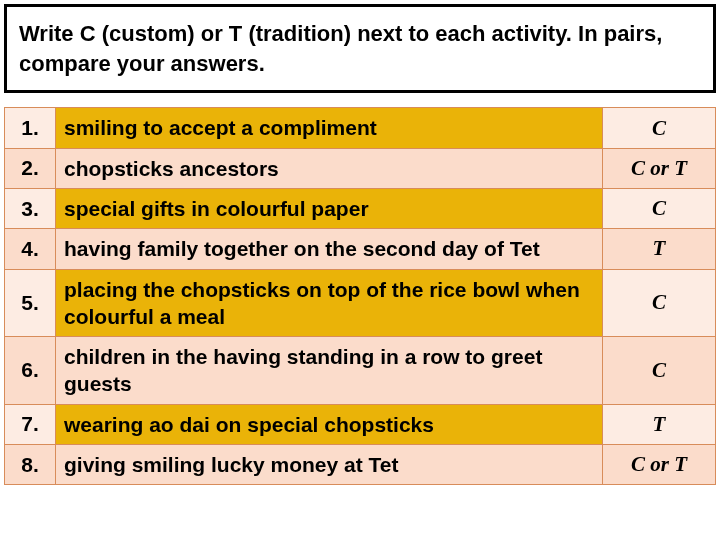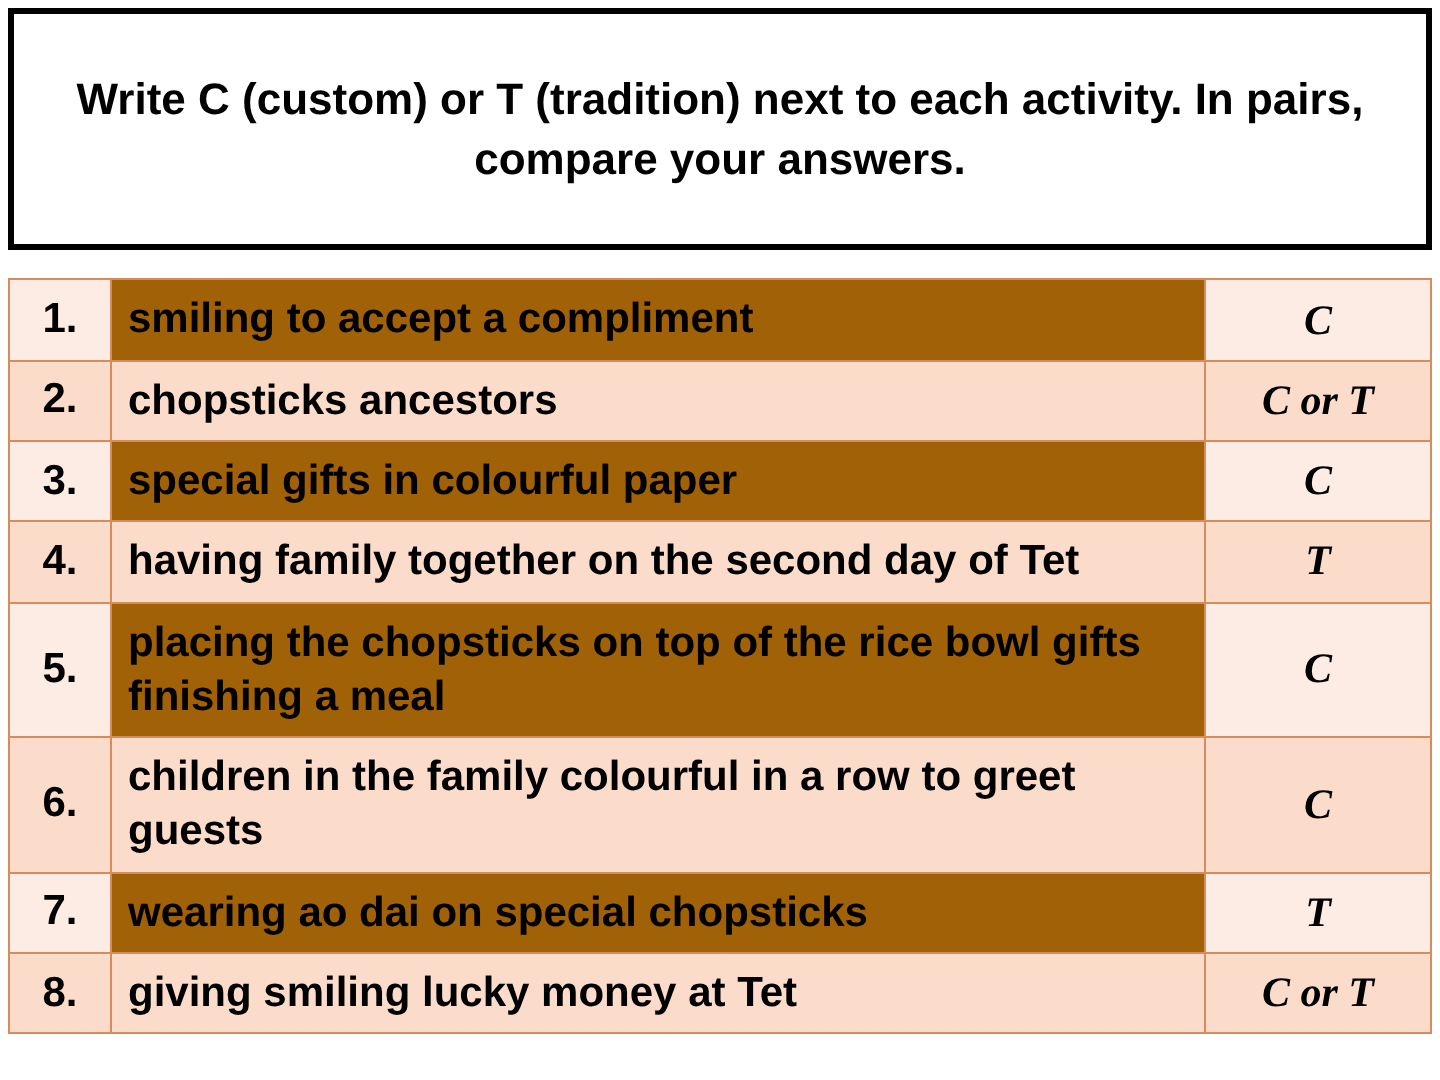--- a/index.html
+++ b/index.html
@@ -12,24 +12,23 @@
   }
   .container {
     width: 720px;
     height: 540px;
     background: #fff;
     padding: 4px;
     box-sizing: border-box;
   }
   .instruction-box {
     border: 3px solid #000;
-    padding: 28px 12px;
+    padding: 12px 12px;
     margin-bottom: 14px;
     background: #fff;
-    text-align: center;
   }
   .instruction-text {
     font-size: 22px;
     font-weight: bold;
     color: #000;
     line-height: 1.35;
   }
   table.activity-table {
     width: 100%;
     border-collapse: collapse;
@@ -41,21 +40,21 @@
     font-weight: bold;
     color: #000;
     vertical-align: middle;
   }
   td.col-num {
     width: 34px;
     text-align: center;
     background: #fdece3;
   }
   td.col-activity {
-    background: #a16207;
+    background: #eab308;
     line-height: 1.3;
   }
   td.col-answer {
     width: 96px;
     text-align: center;
     background: #fdece3;
     font-family: Georgia, 'Times New Roman', serif;
     font-style: italic;
     font-weight: bold;
     font-size: 23px;
@@ -92,26 +91,26 @@
         <td class="col-activity">special gifts in colourful paper</td>
         <td class="col-answer">C</td>
       </tr>
       <tr class="odd">
         <td class="col-num">4.</td>
         <td class="col-activity">having family together on the second day of Tet</td>
         <td class="col-answer">T</td>
       </tr>
       <tr>
         <td class="col-num">5.</td>
-        <td class="col-activity">placing the chopsticks on top of the rice bowl gifts finishing a meal</td>
+        <td class="col-activity">placing the chopsticks on top of the rice bowl when colourful a meal</td>
         <td class="col-answer">C</td>
       </tr>
       <tr class="odd">
         <td class="col-num">6.</td>
-        <td class="col-activity">children in the family colourful in a row to greet guests</td>
+        <td class="col-activity">children in the having standing in a row to greet guests</td>
         <td class="col-answer">C</td>
       </tr>
       <tr>
         <td class="col-num">7.</td>
         <td class="col-activity">wearing ao dai on special chopsticks</td>
         <td class="col-answer">T</td>
       </tr>
       <tr class="odd">
         <td class="col-num">8.</td>
         <td class="col-activity">giving smiling lucky money at Tet</td>

